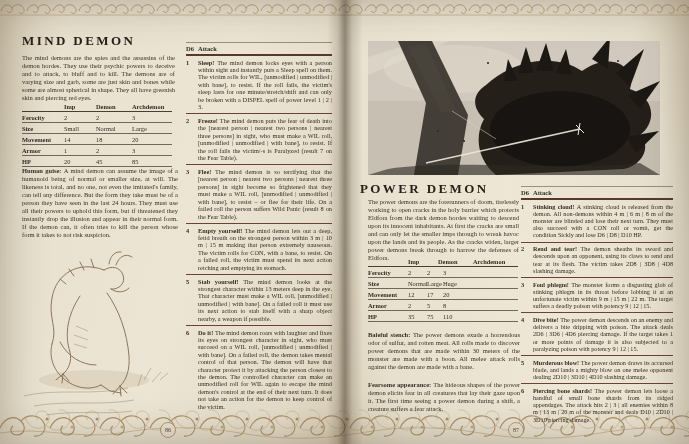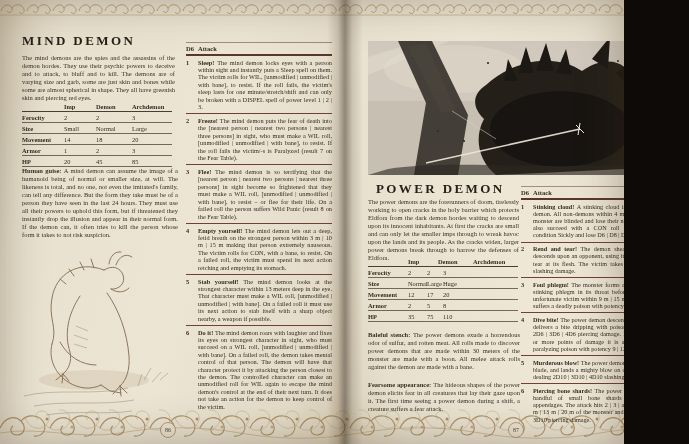--- a/index.html
+++ b/index.html
@@ -1,16 +1,16 @@
 <!DOCTYPE html>
 <html><head>
 <meta charset="utf-8">
 <style>
   html,body{margin:0;padding:0;background:#0d0a07;}
-  .spread{position:relative;width:624px;height:444px;overflow:hidden;
+  .spread{position:relative;width:689px;height:444px;overflow:hidden;
           font-family:"Liberation Serif",serif;background:#0ea5e9;}
   .page{position:absolute;top:0;height:444px;}
   .page-left{left:0;width:344px;
     background:linear-gradient(105deg,#d7cdb7 0%,#e8e1cf 16%,#ece5d4 55%,#e4dcc9 86%,#d6cbb4 100%);}
   .page-right{left:344px;width:345px;
     background:linear-gradient(255deg,#d5cbb5 0%,#e7e0ce 14%,#eee7d6 50%,#e7e0ce 86%,#d9d0ba 100%);}
   .spine{position:absolute;left:327px;top:0;width:36px;height:444px;pointer-events:none;
     background:linear-gradient(90deg,rgba(74,54,32,0) 0%,rgba(74,54,32,0.18) 30%,rgba(38,26,14,0.45) 50%,rgba(74,54,32,0.18) 70%,rgba(74,54,32,0) 100%);}
   .vignette{position:absolute;inset:0;pointer-events:none;
     box-shadow:inset 0 0 46px rgba(70,52,28,0.38);}
@@ -264,21 +264,21 @@
     <g fill="#211d18">
       <circle cx="120" cy="22" r="1"></circle>
         <circle cx="96" cy="100" r="1"></circle>
       <circle cx="232" cy="120" r="1.2"></circle>
         <circle cx="156" cy="124" r="0.9"></circle>
       <circle cx="70" cy="90" r="0.8"></circle>
         <circle cx="250" cy="20" r="0.9"></circle>
     </g>
   </svg>
 
-  <h1 class="page-title" style="left:376px;top:181px;">POWER DEMON</h1>
+  <h1 class="page-title" style="left:360px;top:181px;">POWER DEMON</h1>
 
   <p class="para" style="left:368px;top:198px;width:151px;">The power demons are the forerunners of doom, tirelessly working to open cracks in the holy barrier which protects Eldfora from the dark demon hordes waiting to descend upon its innocent inhabitants. At first the cracks are small and can only let the smaller imps through to wreak havoc upon the lands and its people. As the cracks widen, larger power demons break through to harrow the defenses of Eldfora.</p>
 
   <div class="stats stats-right" style="left:368px;top:256px;width:150px;">
     <div class="s-head">
       <span class="s-label"></span>
       <span>Imp</span>
       <span>Demon</span>
       <span>Archdemon</span>
     </div>

